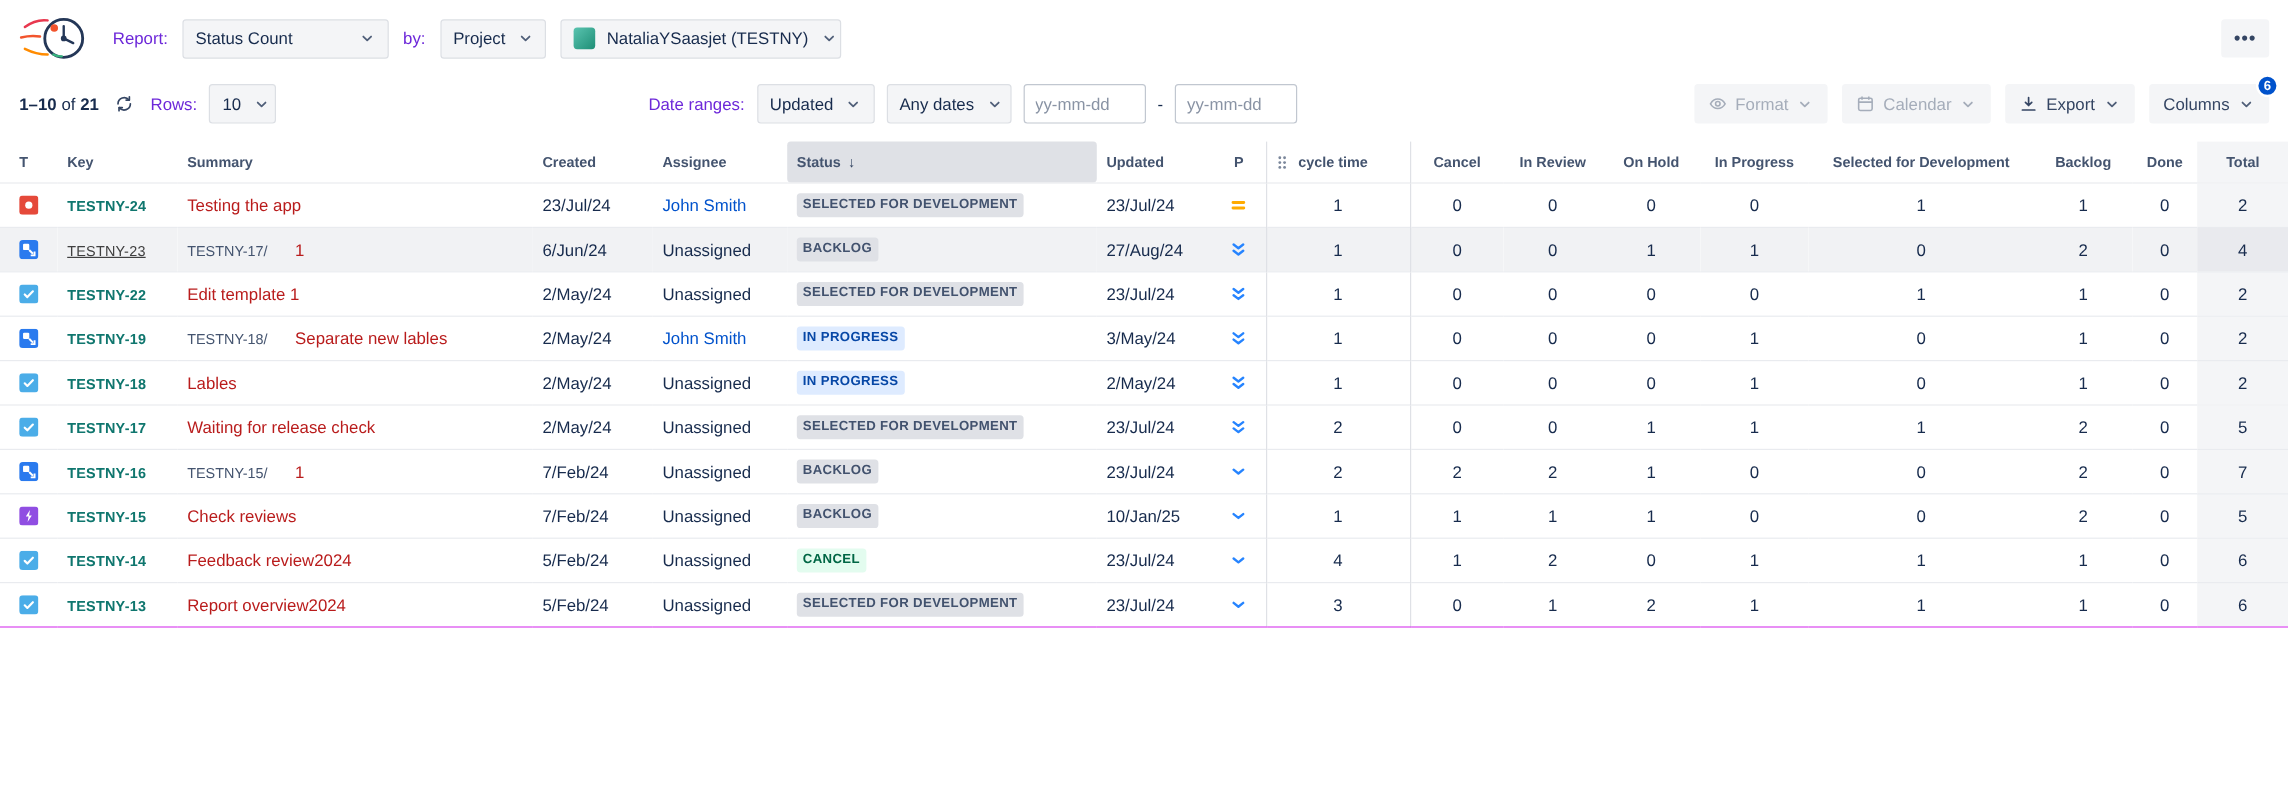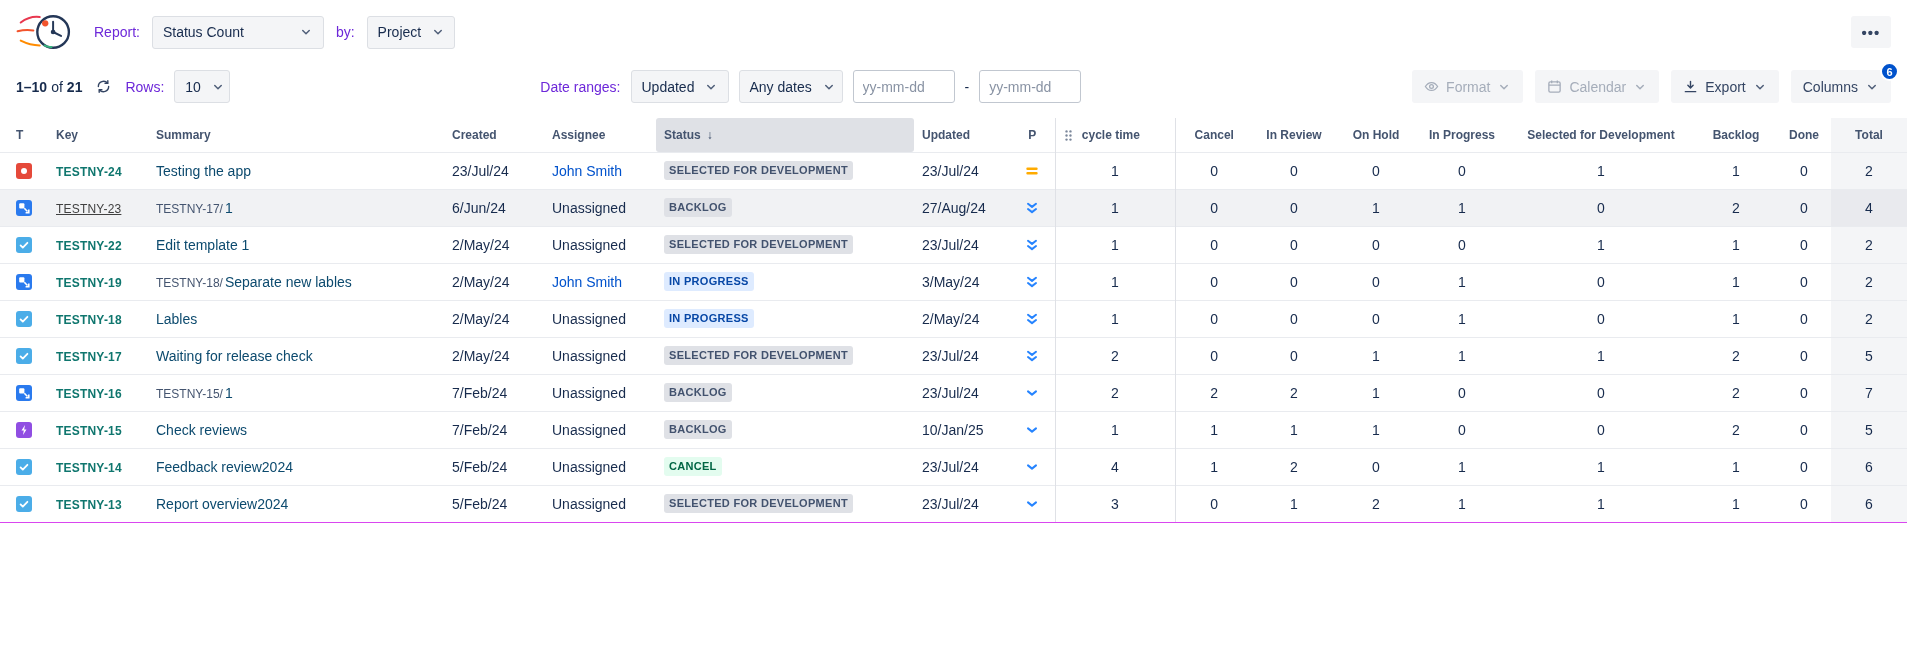--- a/index.html
+++ b/index.html
@@ -38,22 +38,22 @@
   th.col-status{background:#DFE1E6;border-radius:3px}
   th.col-cycle,td.col-cycle{border-left:1px solid #DFE1E6;border-right:1px solid #DFE1E6}
   th.col-total,td.col-total{background:#F4F5F7}
   th.col-p,td.col-p{text-align:center}
   tr.row-selected td{background:#F1F2F4}
   tr.row-selected td.col-total{background:#E9EAEE}
   .sort{margin-left:6px;font-weight:700;color:#344563;font-size:12px}
   .drag{display:inline-flex;margin-right:6px;vertical-align:middle;cursor:grab}
   .key-link{font-size:12px;color:#0f766e;font-weight:700;text-decoration:none;cursor:pointer;letter-spacing:.2px}
   .key-link.key-selected{font-weight:400;text-decoration:underline;color:#404040}
-  .summary-prefix{font-size:12px;color:#44546F;margin-right:2px}
-  .summary-text{font-size:14px;color:#0c4a6e}
+  .summary-prefix{font-size:12px;color:#44546F;margin-right:23px}
+  .summary-text{font-size:14px;color:#b91c1c}
   .lozenge{display:inline-block;padding:3px 5px;border-radius:3px;font-size:11px;font-weight:700;letter-spacing:.3px;line-height:1.2}
   .lz-default{background:#DFE1E6;color:#42526E}
   .lz-inprogress{background:#DEEBFF;color:#0747A6}
   .lz-success{background:#E3FCEF;color:#006644}
   .assignee-val.link{color:#0052CC;cursor:pointer}
   .type-icon,.priority-icon{display:inline-flex;vertical-align:middle}
 </style>
 </head>
 <body>
 
@@ -76,20 +76,29 @@
     <span>Status Count</span>
     <span class="chev">
         <svg width="14" height="14" viewBox="0 0 16 16">
           <path d="M4.3 6.2L8 9.9l3.7-3.7" fill="none" stroke="currentColor" stroke-width="1.7" stroke-linecap="round" stroke-linejoin="round"></path>
         </svg>
       </span>
   </div>
   <span class="label">by:</span>
   <div class="select w-by">
     <span>Project</span>
+    <span class="chev">
+        <svg width="14" height="14" viewBox="0 0 16 16">
+          <path d="M4.3 6.2L8 9.9l3.7-3.7" fill="none" stroke="currentColor" stroke-width="1.7" stroke-linecap="round" stroke-linejoin="round"></path>
+        </svg>
+      </span>
+  </div>
+  <div class="select w-project">
+    <span class="proj-avatar"></span>
+    <span>NataliaYSaasjet (TESTNY)</span>
     <span class="chev">
         <svg width="14" height="14" viewBox="0 0 16 16">
           <path d="M4.3 6.2L8 9.9l3.7-3.7" fill="none" stroke="currentColor" stroke-width="1.7" stroke-linecap="round" stroke-linejoin="round"></path>
         </svg>
       </span>
   </div>
   <button class="more-btn">•••</button>
 </div>
 
 <div class="toolbar">

